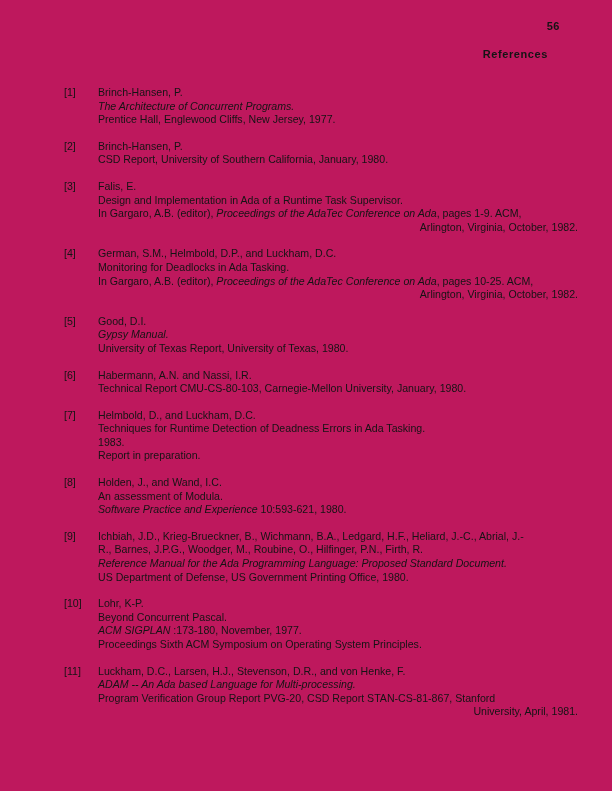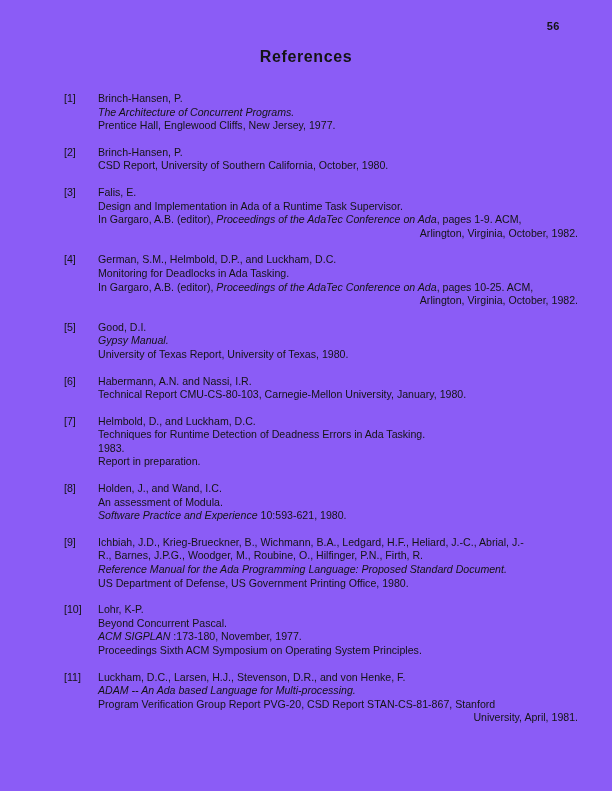--- a/index.html
+++ b/index.html
@@ -5,38 +5,38 @@
   html, body {
     margin: 0;
     padding: 0;
     background: #d9d9d6;
   }
   .page {
     position: relative;
     width: 612px;
     height: 791px;
     margin: 0 auto;
-    background: #8b5cf6;
+    background: #be185d;
     box-sizing: border-box;
     padding: 18px 34px 28px 64px;
     font-family: "Liberation Sans", sans-serif;
     color: #141414;
     overflow: hidden;
   }
   .page-number {
     position: absolute;
     top: 20px;
     right: 52px;
     font-size: 11px;
     font-weight: bold;
     letter-spacing: 0.5px;
   }
   .doc-title {
-    text-align: center;
-    font-size: 16px;
+    text-align: right;
+    font-size: 11px;
     font-weight: bold;
     letter-spacing: 0.6px;
     margin: 30px 30px 0 0;
     padding: 0;
   }
   .references {
     margin-top: 26px;
   }
   .ref {
     display: flex;
@@ -72,21 +72,21 @@
         <div class="ref-body">
           <div class="ref-line"><span class="">Brinch-Hansen, P.</span></div>
           <div class="ref-line"><span class="it">The Architecture of Concurrent Programs.</span></div>
           <div class="ref-line"><span class="">Prentice Hall, Englewood Cliffs, New Jersey, 1977.</span></div>
         </div>
       </div>
       <div class="ref">
         <div class="ref-label">[2]</div>
         <div class="ref-body">
           <div class="ref-line"><span class="">Brinch-Hansen, P.</span></div>
-          <div class="ref-line"><span class="">CSD Report, University of Southern California, October, 1980.</span></div>
+          <div class="ref-line"><span class="">CSD Report, University of Southern California, January, 1980.</span></div>
         </div>
       </div>
       <div class="ref">
         <div class="ref-label">[3]</div>
         <div class="ref-body">
           <div class="ref-line"><span class="">Falis, E.</span></div>
           <div class="ref-line"><span class="">Design and Implementation in Ada of a Runtime Task Supervisor.</span></div>
           <div class="ref-line"><span class="">In Gargaro, A.B. (editor), </span><span class="it">Proceedings of the AdaTec Conference on Ada</span><span class="">, pages 1-9.  ACM,</span></div>
           <div class="ref-line indent"><span class="">Arlington, Virginia, October, 1982.</span></div>
         </div>

